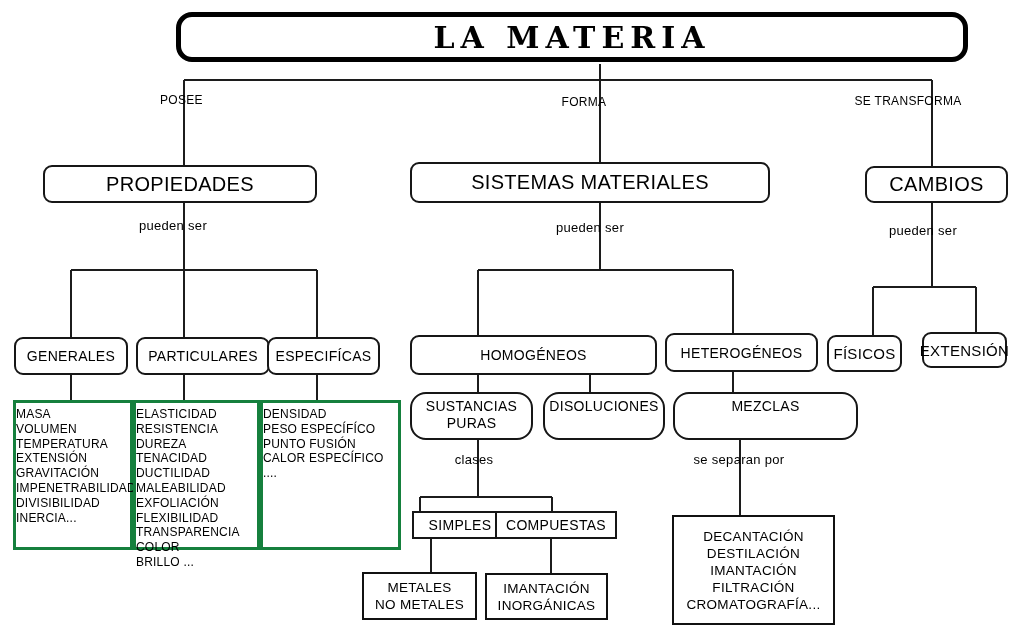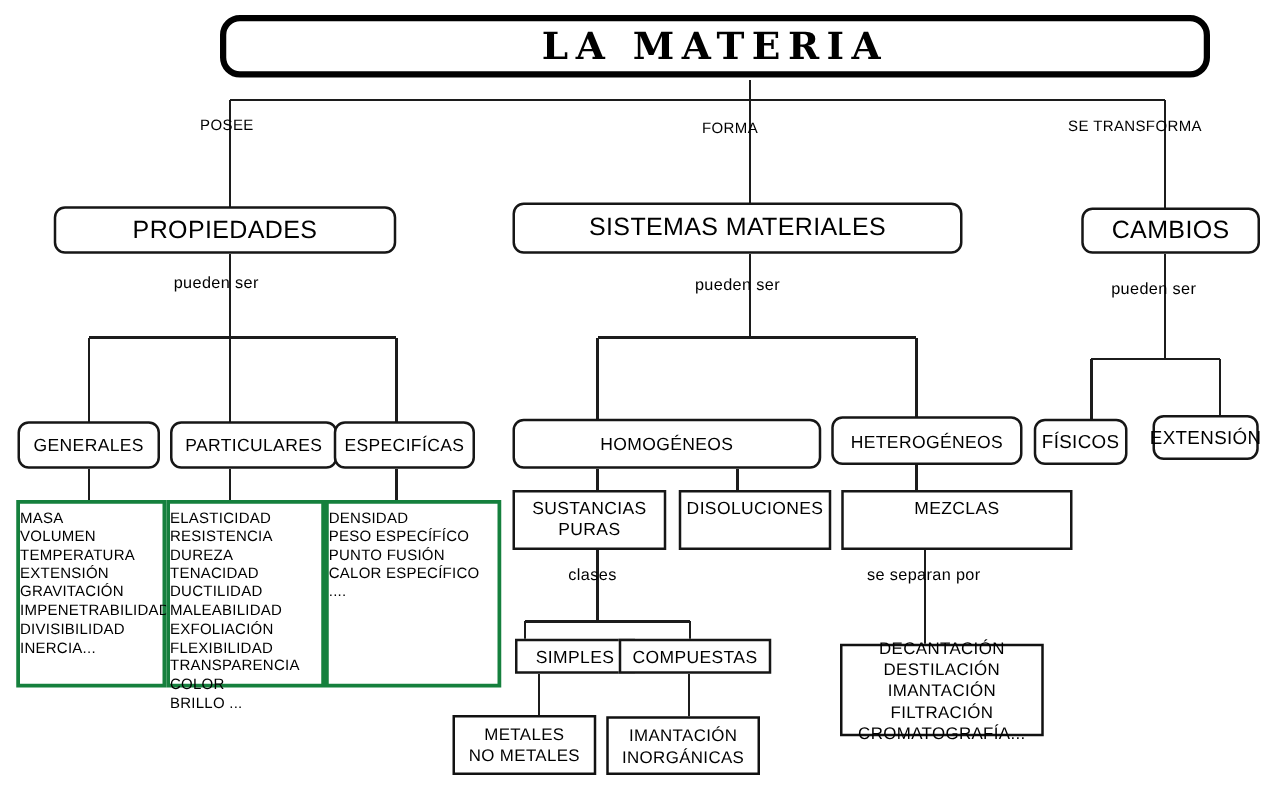--- a/index.html
+++ b/index.html
@@ -13,21 +13,21 @@
 
   .node {
     position:absolute; z-index:1; box-sizing:border-box;
     background:#ffffff; border:2px solid #161616;
     display:flex; align-items:center; justify-content:center;
     text-align:center; letter-spacing:0.3px;
   }
   .rounded { border-radius:9px; }
   .big { font-size:20px; }
   .mid { font-size:14px; }
-  .top-align { align-items:flex-start; padding-top:4px; }
+  .top-align { align-items:flex-start; padding-top:4px;border-radius:16px; }
   .prewrap { white-space:pre-line; line-height:17px; }
 
   .title-box {
     position:absolute; z-index:1; box-sizing:border-box;
     left:176px; top:12px; width:792px; height:50px;
     background:#ffffff; border:5px solid #000; border-radius:16px;
     display:flex; align-items:center; justify-content:center;
     font-family:"DejaVu Serif", serif; font-weight:bold;
     font-size:30px; letter-spacing:6px;
   }
@@ -158,21 +158,21 @@
   <div class="node mid" style="left:495px; top:511px; width:122px; height:28px;">COMPUESTAS</div>
 
   <div class="listbox-sm" style="left:362px; top:572px; width:115px; height:48px;">
       <div>METALES</div>
       <div>NO METALES</div>
     </div>
   <div class="listbox-sm" style="left:485px; top:573px; width:123px; height:47px;">
       <div>IMANTACIÓN</div>
       <div>INORGÁNICAS</div>
     </div>
-  <div class="listbox-sm" style="left:672px; top:515px; width:163px; height:74px;">
+  <div class="listbox-sm" style="left:672px; top:515px; width:163px; height:110px;">
       <div>DECANTACIÓN</div>
       <div>DESTILACIÓN</div>
       <div>IMANTACIÓN</div>
       <div>FILTRACIÓN</div>
       <div>CROMATOGRAFÍA...</div>
     </div>
 
 </div>
 
 </body></html>

